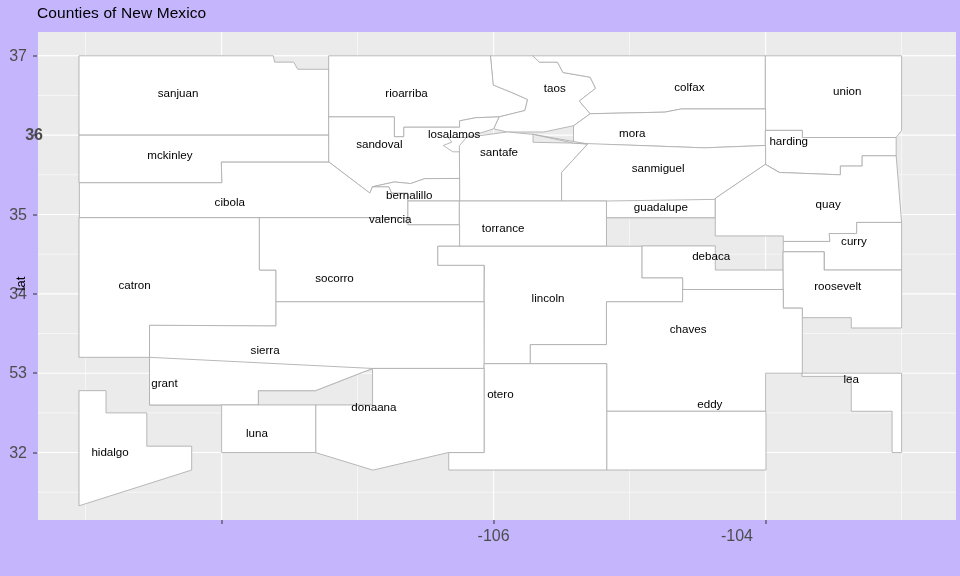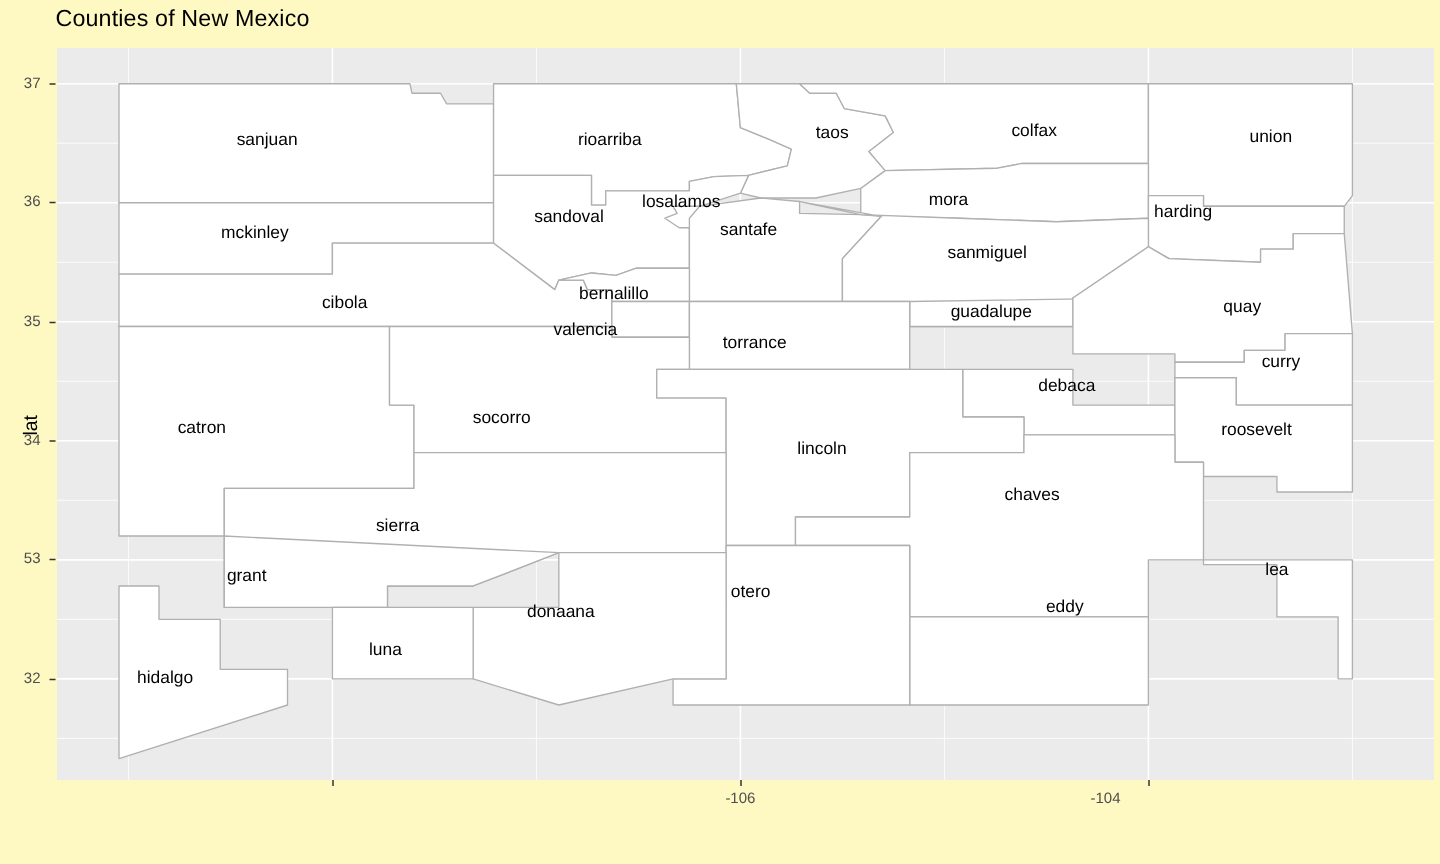--- a/index.html
+++ b/index.html
@@ -10,21 +10,21 @@
   body {
     width: 960px;
     height: 576px;
     font-family: "Liberation Sans", "DejaVu Sans", sans-serif;
     overflow: hidden;
   }
   #plot-root {
     position: relative;
     width: 960px;
     height: 576px;
-    background: #fef9c3;
+    background: #c4b5fd;
   }
   #plot-title {
     position: absolute;
     left: 37px;
     top: 4px;
     font-size: 15.5px;
     color: #000000;
     white-space: nowrap;
     letter-spacing: 0.1px;
   }
@@ -38,21 +38,21 @@
     overflow: hidden;
     text-align: right;
   }
   #panel svg {
     display: block;
     width: 918px;
     height: 488px;
   }
   .axis-text {
     position: absolute;
-    font-size: 10px;
+    font-size: 16px;
     color: #4D4D4D;
     white-space: nowrap;
   }
   .y-tick-label {
     text-align: right;
     transform: translateY(-50%);
   }
   .x-tick-label {
     transform: translateX(-50%);
   }
@@ -216,21 +216,21 @@
 
   <div id="y-axis-ticks">
       <div class="axis-text y-tick-label" style="left: 0px; width: 27px; top: 452.553px;">32</div>
       <div class="tick-mark y-tick-mark" style="left: 33px; top: 452.553px;"></div>
       <div class="axis-text y-tick-label" style="left: 0px; width: 27px; top: 373.203px;">53</div>
       <div class="tick-mark y-tick-mark" style="left: 33px; top: 373.203px;"></div>
       <div class="axis-text y-tick-label" style="left: 0px; width: 27px; top: 293.854px;">34</div>
       <div class="tick-mark y-tick-mark" style="left: 33px; top: 293.854px;"></div>
       <div class="axis-text y-tick-label" style="left: 0px; width: 27px; top: 214.504px;">35</div>
       <div class="tick-mark y-tick-mark" style="left: 33px; top: 214.504px;"></div>
-      <div class="axis-text y-tick-label" style="left: 0px; width: 27px; top: 135.154px;">36</div>
+      <div class="axis-text y-tick-label" style="left: 16px; width: 27px; top: 135.154px; font-weight: bold;">36</div>
       <div class="tick-mark y-tick-mark" style="left: 33px; top: 135.154px;"></div>
       <div class="axis-text y-tick-label" style="left: 0px; width: 27px; top: 55.8049px;">37</div>
       <div class="tick-mark y-tick-mark" style="left: 33px; top: 55.8049px;"></div>
     </div>
   <div id="x-axis-ticks">
       <div class="tick-mark x-tick-mark" style="left: 221.6px; top: 520px;"></div>
       <div class="axis-text x-tick-label" style="left: 221.6px; top: 527px; margin-top: 48px;">-108</div>
       <div class="tick-mark x-tick-mark" style="left: 493.6px; top: 520px;"></div>
       <div class="axis-text x-tick-label" style="left: 493.6px; top: 527px;">-106</div>
       <div class="tick-mark x-tick-mark" style="left: 765.6px; top: 520px;"></div>

